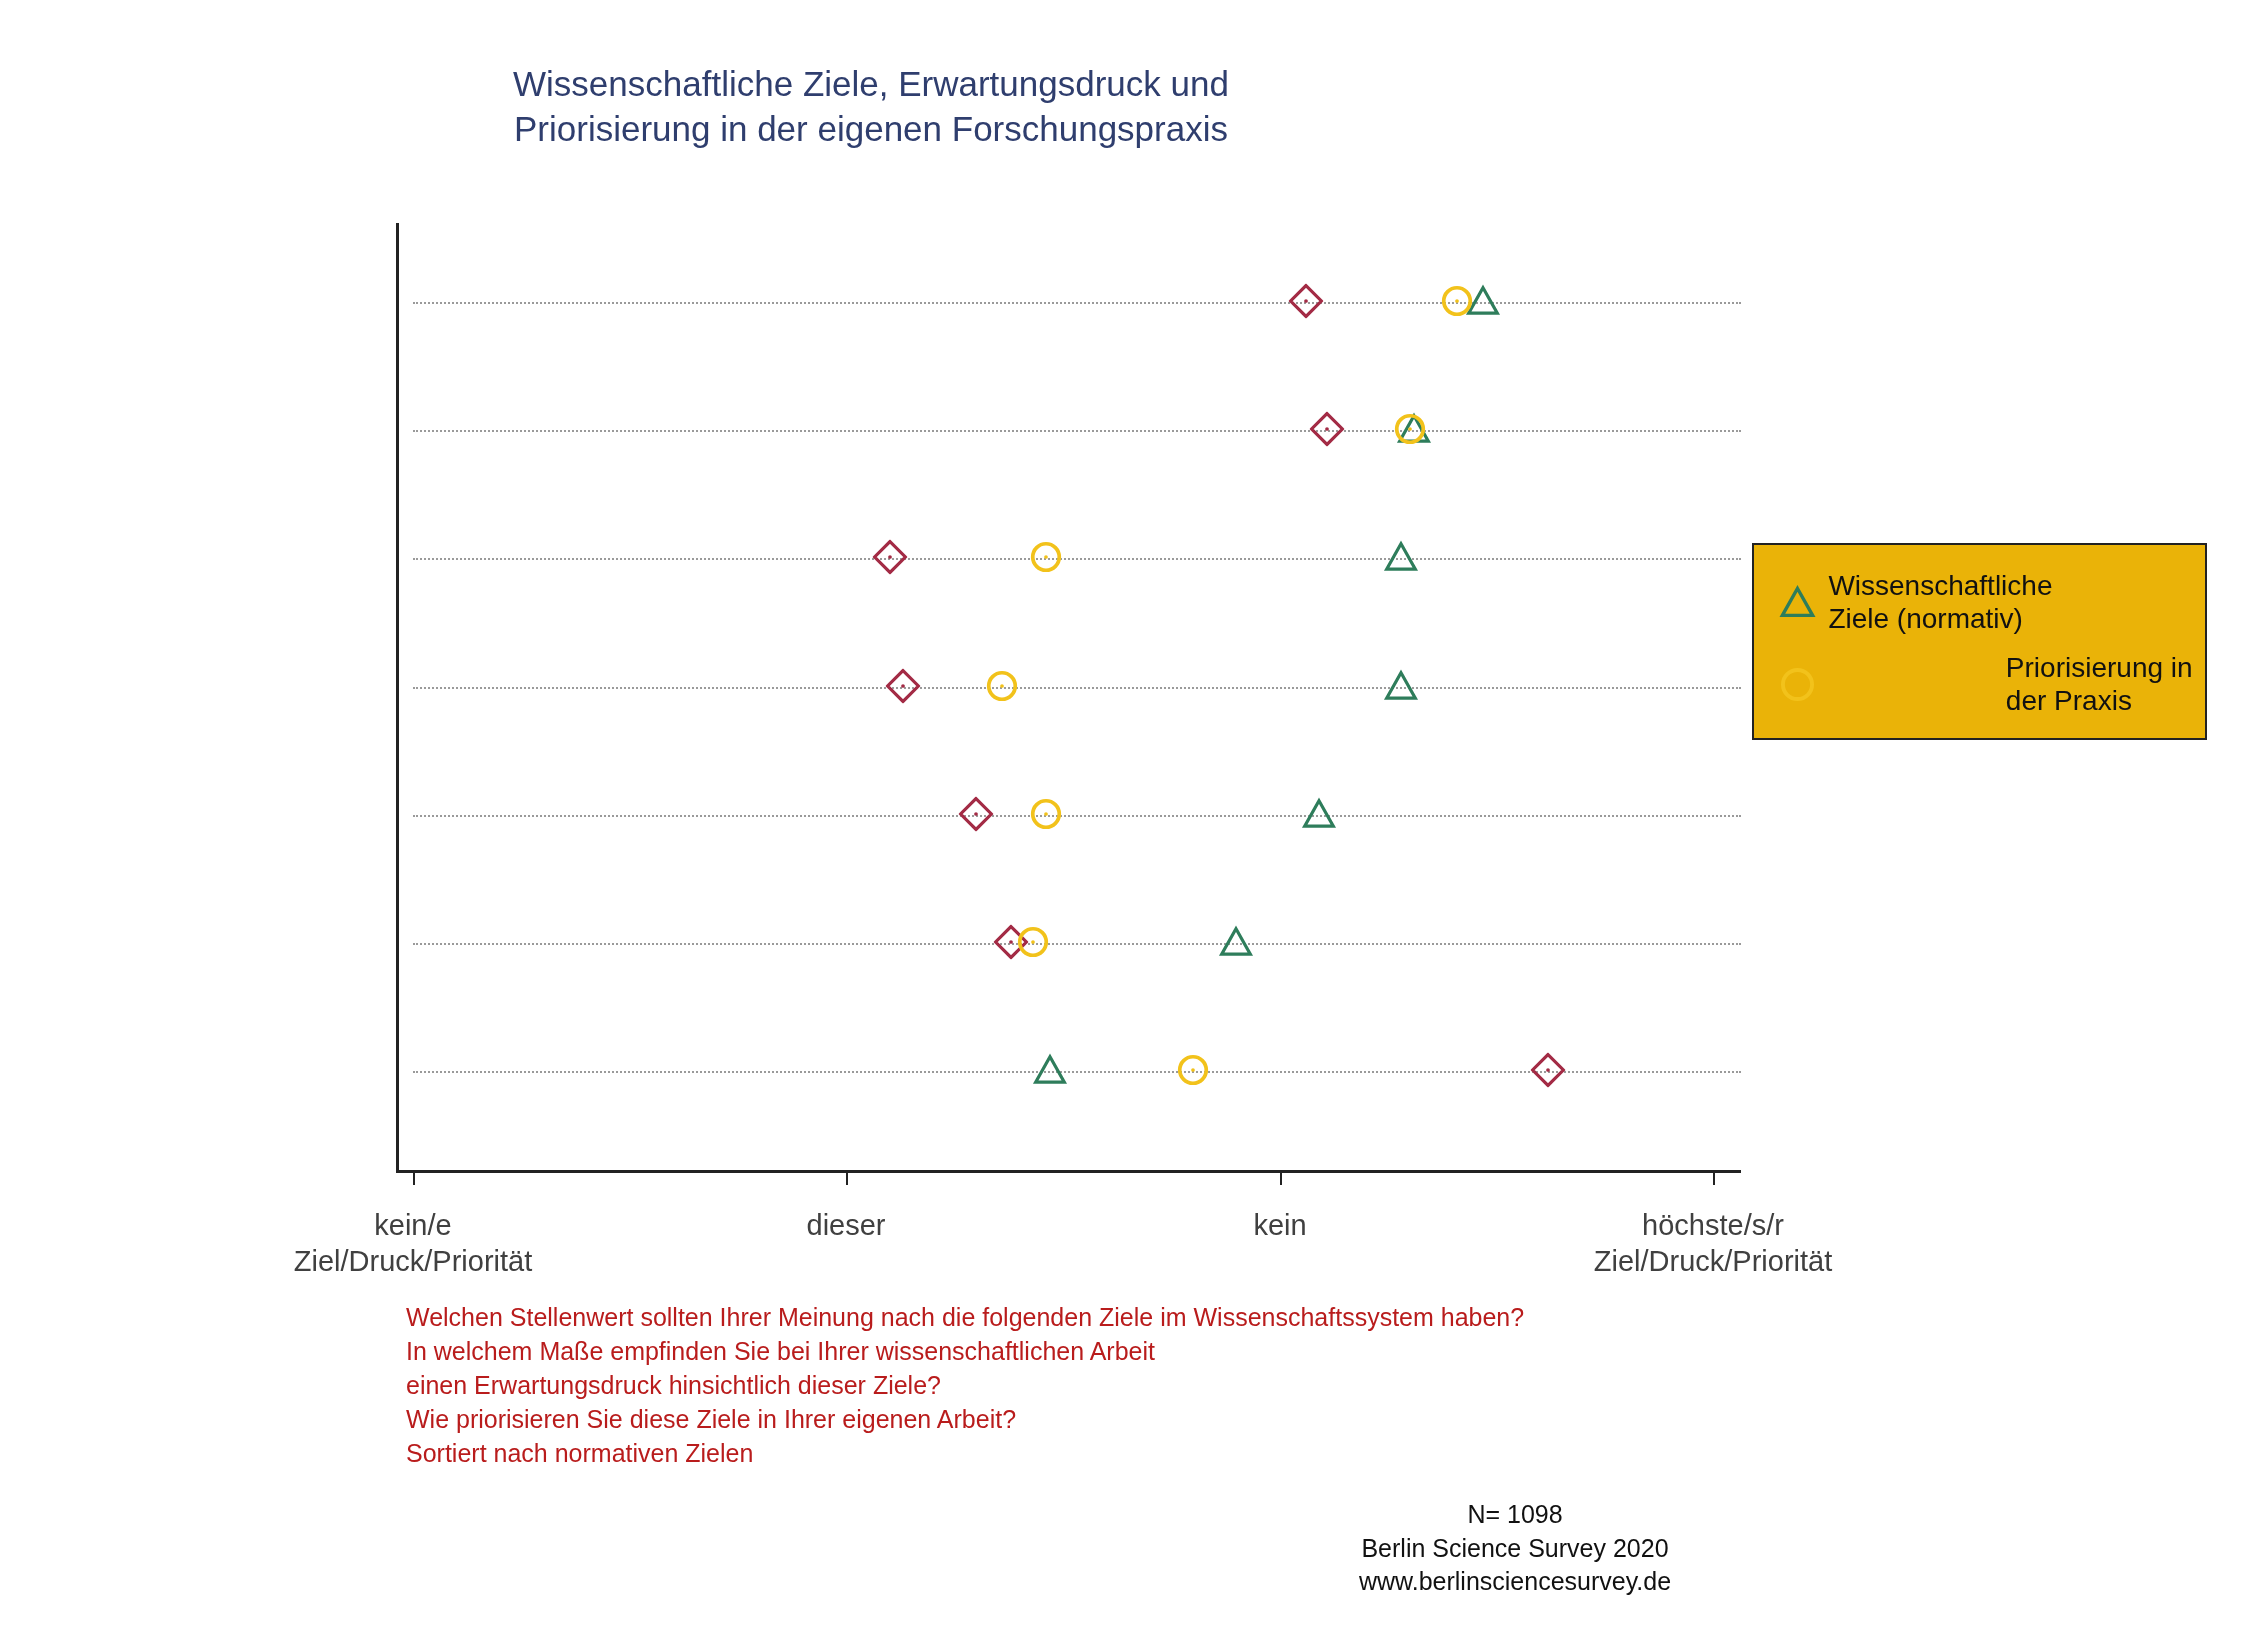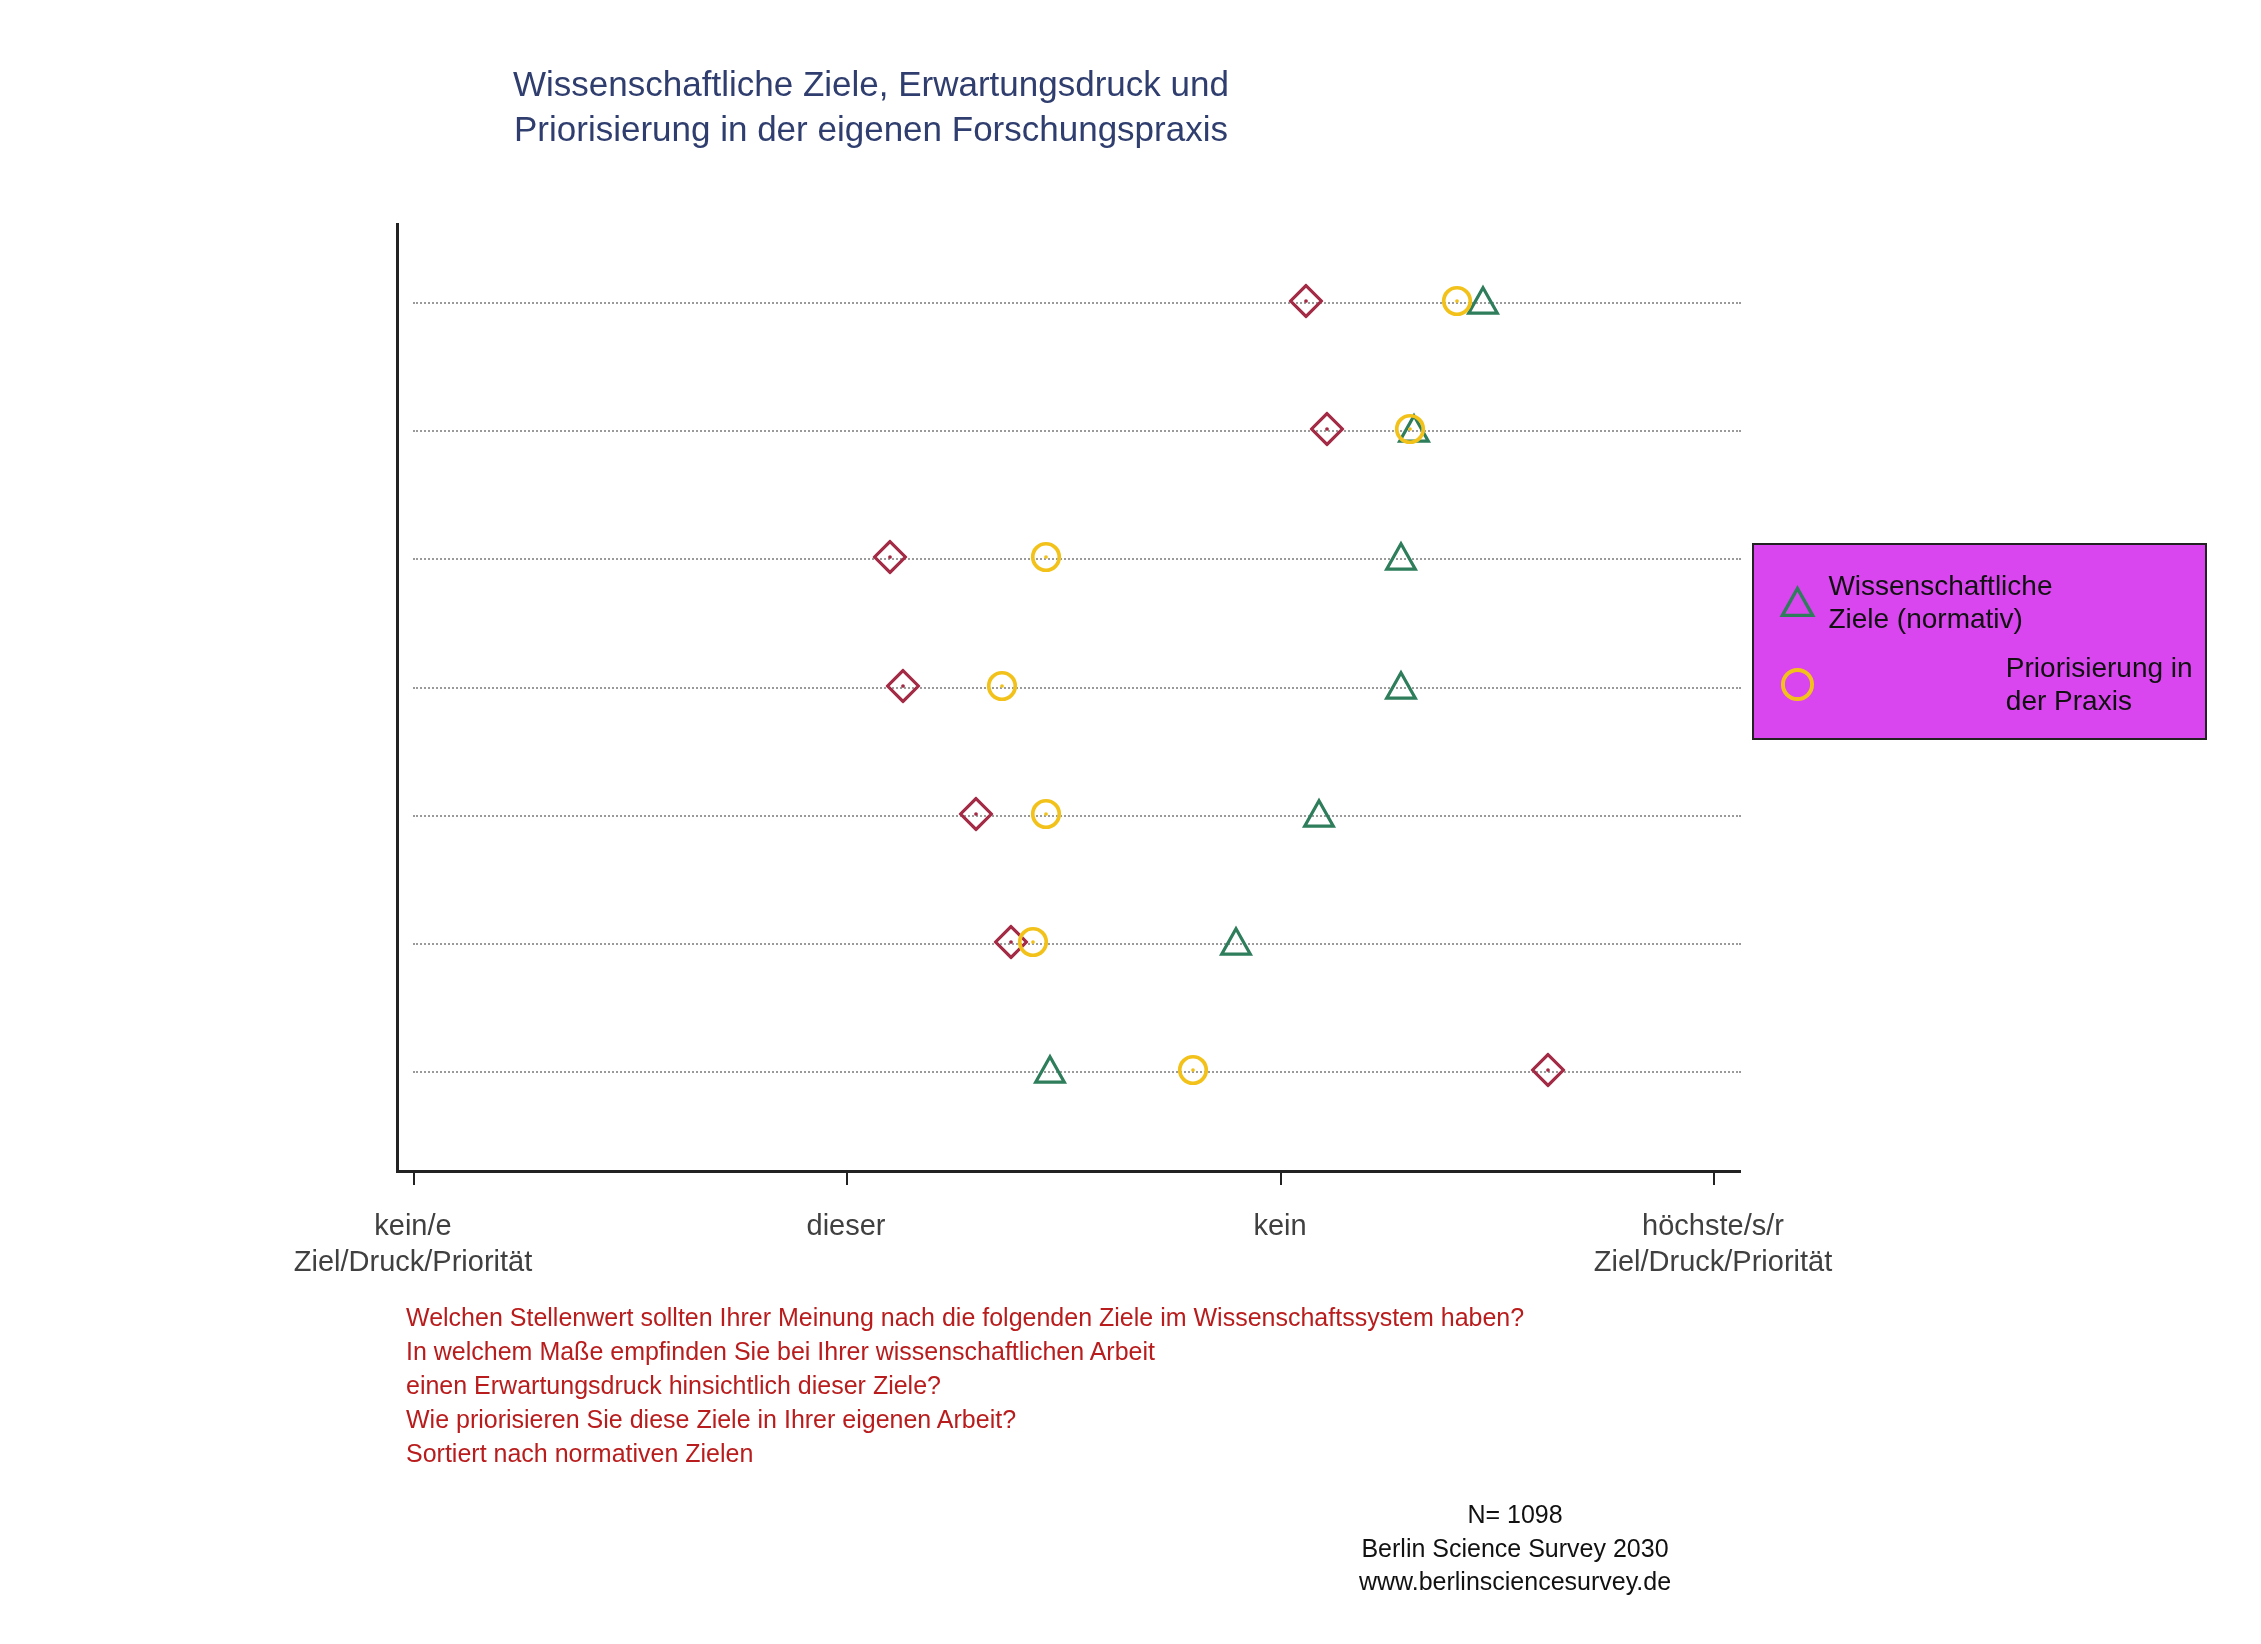--- a/index.html
+++ b/index.html
@@ -88,21 +88,21 @@
     position: absolute;
     transform: translate(-50%, -50%);
   }
   
   .legend {
     position: absolute;
     left: 1752px;
     top: 543px;
     width: 455px;
     border: 2.3px solid #222;
-    background: #d946ef;
+    background: #eab308;
     padding: 14.7px 12.4px 17px 12.4px;
     box-sizing: border-box;
   }
   .legend-item {
     display: flex;
     align-items: center;
     margin: 9px 0 14.7px 0;
   }
   .legend-item:last-child { margin-bottom: 3.4px; justify-content: space-between; }
   .legend-glyph {
@@ -269,17 +269,17 @@
 der Praxis</span>
     </div>
   </div>
 
   <div class="questions">Welchen Stellenwert sollten Ihrer Meinung nach die folgenden Ziele im Wissenschaftssystem haben?
 In welchem Maße empfinden Sie bei Ihrer wissenschaftlichen Arbeit
 einen Erwartungsdruck hinsichtlich dieser Ziele?
 Wie priorisieren Sie diese Ziele in Ihrer eigenen Arbeit?
 Sortiert nach normativen Zielen</div>
   <div class="source">N= 1098
-Berlin Science Survey 2030
+Berlin Science Survey 2020
 www.berlinsciencesurvey.de</div>
 
 </div>
 
 
 </body></html>

